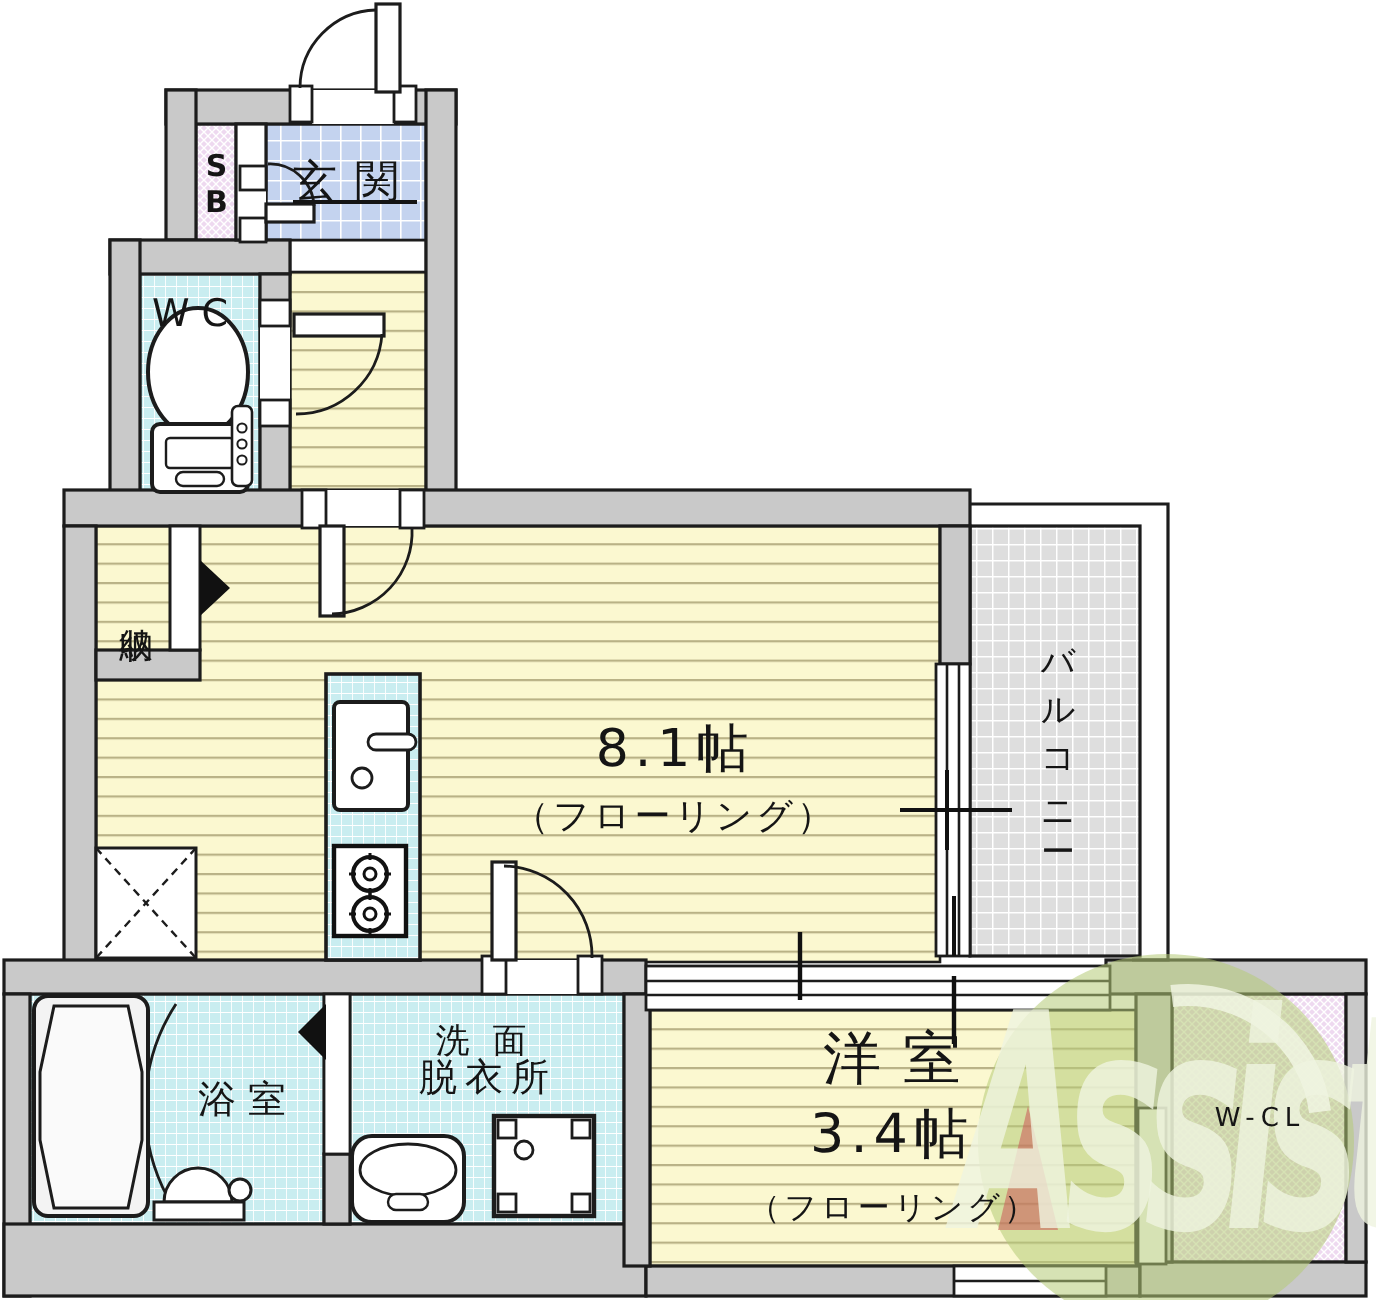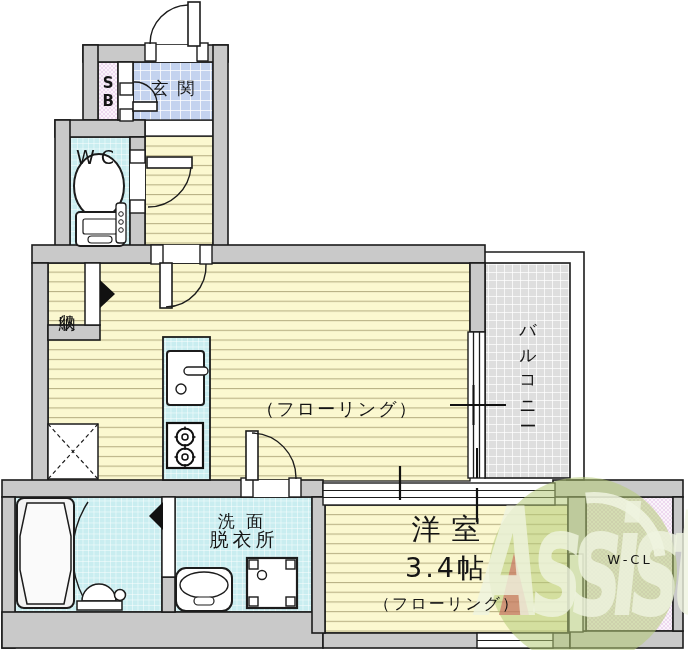--- a/index.html
+++ b/index.html
@@ -215,32 +215,34 @@
   </g>
 
   <path d="M485 252H584V480H566" fill="none" stroke="#1c1c1c" stroke-width="1.6"></path>
 </svg>
 
 <div class="wm-circle"></div>
 <div class="wm-swoosh"></div>
 <div class="wm-a-red"></div>
 <div class="wm-text">Assist</div>
 
-<div class="lbl" style="left:133px;top:79px;width:80px;font-size:17px;letter-spacing:9px;text-indent:9px;">玄関</div>
+<div class="lbl" style="left:133px;top:79px;width:80px;font-size:22px;letter-spacing:9px;text-indent:9px;text-decoration:underline;">玄関</div>
 
 <div class="lbl vert" style="left:99px;top:66px;height:52px;font-size:15px;font-weight:bold;">SB</div>
 
 <div class="lbl" style="left:70px;top:147px;width:45px;font-size:19px;letter-spacing:6px;text-indent:6px;">WC</div>
 
 <div class="lbl vert" style="left:57px;top:272px;height:58px;font-size:17px;">収納</div>
 
+<div class="lbl" style="left:255px;top:361px;width:165px;font-size:26px;letter-spacing:3px;">8.1帖</div>
 <div class="lbl" style="left:225px;top:399px;width:225px;font-size:18px;letter-spacing:2px;">（フローリング）</div>
 
 <div class="lbl vert" style="left:518px;top:292px;height:150px;font-size:17px;letter-spacing:7px;">バルコニー</div>
 
+<div class="lbl" style="left:78px;top:540px;width:86px;font-size:19px;letter-spacing:6px;text-indent:6px;">浴室</div>
 
 <div class="lbl" style="left:184px;top:512px;width:116px;font-size:17px;letter-spacing:3px;">洗 面</div>
 <div class="lbl" style="left:184px;top:529px;width:116px;font-size:19px;letter-spacing:4px;text-indent:4px;">脱衣所</div>
 
 <div class="lbl" style="left:355px;top:513px;width:182px;font-size:29px;letter-spacing:11px;text-indent:11px;">洋室</div>
 <div class="lbl" style="left:355px;top:552px;width:182px;font-size:27px;letter-spacing:3px;">3.4帖</div>
 <div class="lbl" style="left:347px;top:595px;width:200px;font-size:16px;letter-spacing:2px;">（フローリング）</div>
 
 <div class="lbl" style="left:590px;top:553px;width:80px;font-size:13px;letter-spacing:3px;">W-CL</div>
 

